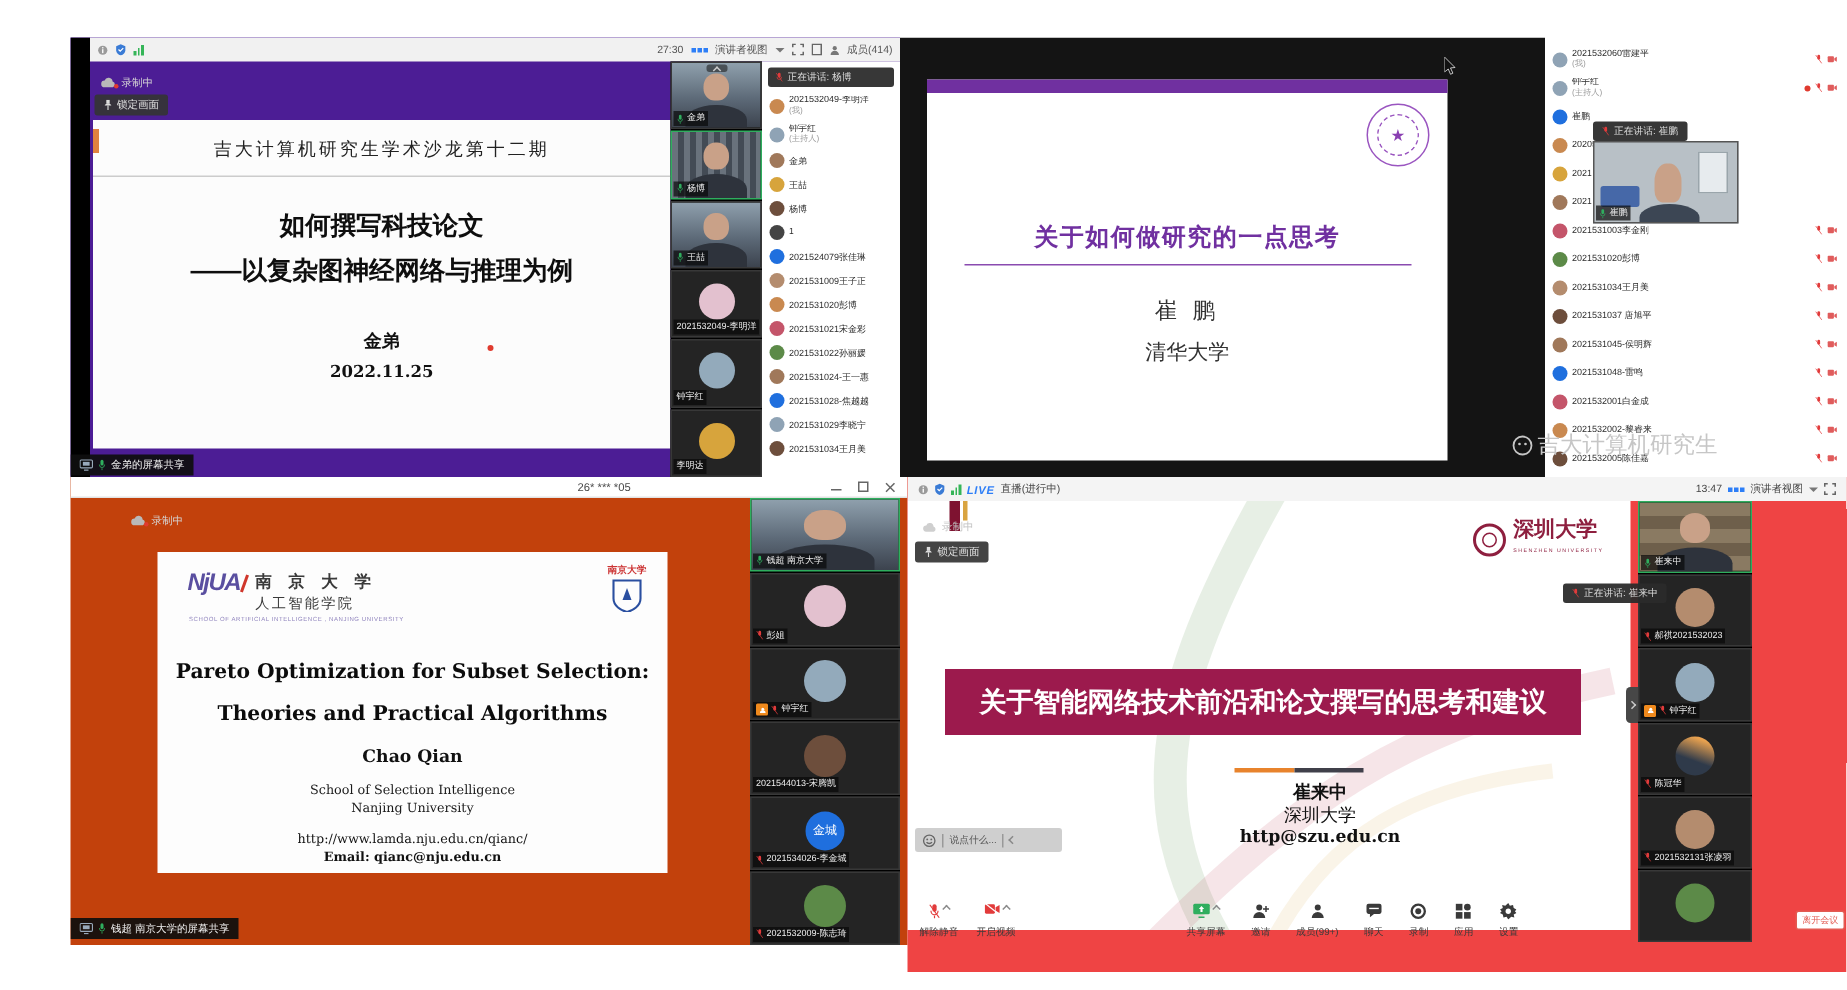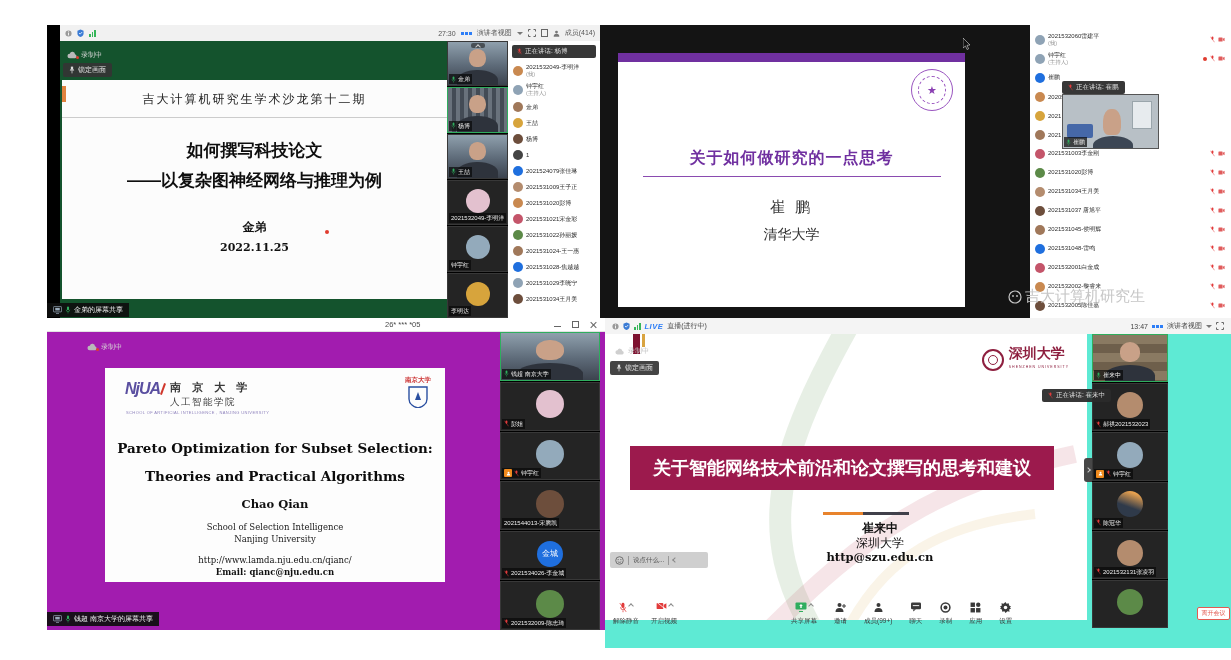--- a/index.html
+++ b/index.html
@@ -46,21 +46,21 @@
   .drp{width:0;height:0;border-left:3px solid transparent;border-right:3px solid transparent;border-top:3px solid #777}
   .chev-r{width:4px;height:4px;border-right:1px solid #c9c9c9;border-top:1px solid #c9c9c9;transform:rotate(45deg)}
   .chev-l{width:4px;height:4px;border-left:1px solid #888;border-bottom:1px solid #888;transform:rotate(45deg)}
   .wc{width:7px;height:7px;position:relative;flex:0 0 auto}
   .wc-min::after{content:"";position:absolute;left:0;right:0;bottom:1px;border-top:1px solid #666}
   .wc-max::after{content:"";position:absolute;inset:0;border:1px solid #666}
   .wc-x::before,.wc-x::after{content:"";position:absolute;left:3px;top:0;height:8px;border-left:1px solid #666}
   .wc-x::before{transform:rotate(45deg)}.wc-x::after{transform:rotate(-45deg)}
 
   
-  #w-tl{left:47px;top:25px;width:553px;height:293px;background:#14532d}
+  #w-tl{left:47px;top:25px;width:553px;height:293px;background:#4c1d95}
   #tl-black{position:absolute;left:0;top:0;width:13px;height:100%;background:#000}
   #tl-topbar{position:absolute;left:13px;top:0;width:540px;height:16px;background:#f1f1f1;display:flex;align-items:center;gap:5px;padding:0 5px;font-size:7px;color:#555}
   #tl-slide{position:absolute;left:15px;top:55px;width:385px;height:219px;background:#fcfcfc}
   #tl-slide .hdr{margin-top:11px;text-align:center;font-family:"DejaVu Serif",serif;font-size:12px;letter-spacing:2px;color:#222}
   #tl-slide .hline{margin-top:9px;border-top:1px solid #cccccc}
   #tl-slide .t1{margin-top:21px;text-align:center;font-weight:bold;font-size:17px;color:#0e0e0e}
   #tl-slide .t2{margin-top:7px;text-align:center;font-weight:bold;font-size:17px;color:#0e0e0e}
   #tl-slide .spk{margin-top:27px;text-align:center;font-weight:bold;font-size:12px;color:#111}
   #tl-slide .dat{margin-top:5px;text-align:center;font-weight:bold;font-size:11px;font-family:"DejaVu Serif",serif;color:#111}
   #tl-videos{left:400px;top:16px;width:61px;height:277px}
@@ -80,21 +80,21 @@
   #tr-slide .ttl{margin-top:86px;text-align:center;color:#7030a0;font-weight:bold;font-size:16px;letter-spacing:1px}
   #tr-slide .uln{width:298px;margin:7px auto 0;border-top:1px solid #8a4bb0}
   #tr-slide .spk{margin-top:21px;text-align:center;font-size:15px;color:#333;letter-spacing:3px}
   #tr-slide .org{margin-top:9px;text-align:center;font-size:14px;color:#333}
   #tr-panel{position:absolute;left:430px;top:0;width:201px;height:293px;background:#fff;display:flex;flex-direction:column;padding-top:5px}
   #tr-panel .mr{height:19px}
   #tr-video{position:absolute;left:462px;top:69px;width:97px;height:55px;background:#b8c0c6;border:1px solid #555;z-index:35;overflow:hidden}
   #tr-watermark{position:absolute;left:408px;top:262px;display:flex;align-items:center;gap:3px;font-size:15px;color:#c6c6c6;z-index:45;white-space:nowrap}
 
   
-  #w-bl{left:47px;top:318px;width:558px;height:312px;background:#a21caf}
+  #w-bl{left:47px;top:318px;width:558px;height:312px;background:#c2410c}
   #bl-titlebar{position:absolute;left:0;top:0;width:558px;height:14px;background:#fff;border-bottom:1px solid #e3e3e3}
   #bl-title{position:absolute;left:338px;top:2px;font-size:7.5px;color:#4a4a4a}
   #bl-ctrls{position:absolute;right:8px;top:3px;display:flex;gap:11px}
   #bl-slide{position:absolute;left:58px;top:50px;width:340px;height:214px;background:#fdfdfd}
   #bl-slide .njua{position:absolute;left:20px;top:12px;display:flex;gap:6px;align-items:flex-start}
   #bl-slide .njtxt{font-weight:bold;font-style:italic;font-size:16px;color:#5a4fa0;letter-spacing:-1px;position:relative}
   #bl-slide .cn1{font-size:11px;color:#3a3a3a;letter-spacing:4px;font-weight:bold}
   #bl-slide .cn2{font-size:9.5px;color:#3a3a3a;letter-spacing:1.5px;margin-top:1px}
   #bl-slide .sub{position:absolute;left:21px;top:42px;font-size:4px;color:#8f83bd;letter-spacing:.4px}
   #bl-slide .seal{position:absolute;right:14px;top:8px;text-align:center}
@@ -102,21 +102,21 @@
   #bl-slide .st1{margin-top:72px;text-align:center;font-family:"DejaVu Serif",serif;font-weight:bold;font-size:13.5px;color:#0c0c0c}
   #bl-slide .st2{margin-top:12px;text-align:center;font-family:"DejaVu Serif",serif;font-weight:bold;font-size:13.5px;color:#0c0c0c}
   #bl-slide .sspk{margin-top:13px;text-align:center;font-family:"DejaVu Serif",serif;font-weight:bold;font-size:11.5px;color:#111}
   #bl-slide .aff{margin-top:11px;text-align:center;font-family:"DejaVu Serif",serif;font-size:8.5px;color:#1a1a1a}
   #bl-slide .aff2{margin-top:2px;text-align:center;font-family:"DejaVu Serif",serif;font-size:8.5px;color:#1a1a1a}
   #bl-slide .url{margin-top:11px;text-align:center;font-family:"DejaVu Serif",serif;font-weight:normal;font-size:8.5px;color:#111}
   #bl-slide .eml{margin-top:2px;text-align:center;font-family:"DejaVu Serif",serif;font-weight:bold;font-size:8.5px;color:#111}
   #bl-videos{left:453px;top:14px;width:100px;height:298px}
 
   
-  #w-br{left:605px;top:318px;width:626px;height:330px;background:#5eead4}
+  #w-br{left:605px;top:318px;width:626px;height:330px;background:#ef4444}
   #br-topbar{position:absolute;left:0;top:0;width:626px;height:16px;background:#f4f4f4;display:flex;align-items:center;gap:4px;padding:0 7px;font-size:7px;color:#444}
   .live{color:#2d7ef7;font-weight:bold;font-style:italic;font-size:7.5px;letter-spacing:.5px}
   #br-slide{position:absolute;left:0;top:16px;width:482px;height:286px;background:#fff;overflow:hidden}
   .ribbon{position:absolute;left:28px;top:0;width:7px;height:20px;background:#7e1230}
   .ribbon2{position:absolute;left:37px;top:0;width:3px;height:13px;background:#d9a441}
   .recfaint{position:absolute;left:10px;top:12px;display:flex;gap:3px;align-items:center;font-size:7px;color:#c0c0c0}
   #szu{position:absolute;right:18px;top:12px;display:flex;gap:5px;align-items:center}
   #szu .ring{width:22px;height:22px;border:2px solid #8e1f3f;border-radius:50%;display:flex;align-items:center;justify-content:center}
   #szu .ring .c2{width:10px;height:10px;border:1px solid #8e1f3f;border-radius:50%}
   #szu .cnm{font-size:14px;font-weight:bold;color:#8e1f3f;font-family:"DejaVu Serif",serif}

